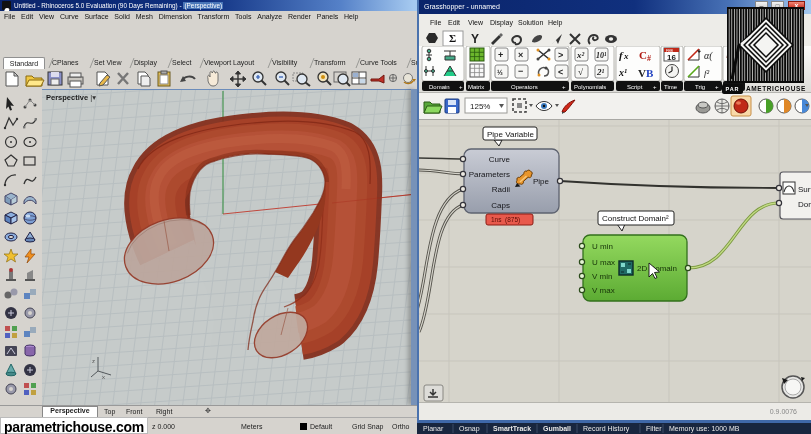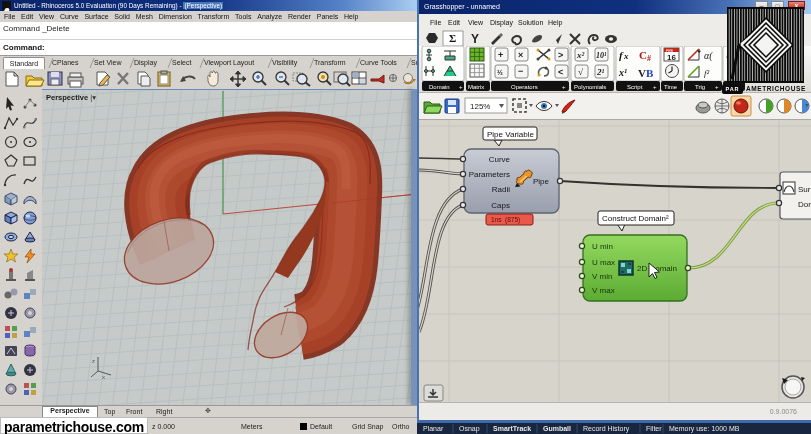--- a/index.html
+++ b/index.html
@@ -16,25 +16,20 @@
     <svg width="9" height="9">
         <path d="M2,7 C2,4 3,2 5,2 C7,2 8,3 7,5 L5,7 Z" fill="#fff"></path>
       </svg>
   </div>
   <div class="abs" style="left:14px;top:2px;font-size:6.4px;color:#fff;">Untitled - Rhinoceros 5.0 Evaluation (90 Days Remaining) - <span style="background:#4a76b8;padding:0 1px;">(Perspective)</span></div>
 
   <div class="abs" style="left:0;top:11px;width:811px;height:11px;background:#d6d3ce;font-size:7px;color:#111;">
     <span style="position:absolute;left:4px;top:2px;">File&nbsp;&nbsp;&nbsp;Edit&nbsp;&nbsp;&nbsp;View&nbsp;&nbsp;&nbsp;Curve&nbsp;&nbsp;&nbsp;Surface&nbsp;&nbsp;&nbsp;Solid&nbsp;&nbsp;&nbsp;Mesh&nbsp;&nbsp;&nbsp;Dimension&nbsp;&nbsp;&nbsp;Transform&nbsp;&nbsp;&nbsp;Tools&nbsp;&nbsp;&nbsp;Analyze&nbsp;&nbsp;&nbsp;Render&nbsp;&nbsp;&nbsp;Panels&nbsp;&nbsp;&nbsp;Help</span>
   </div>
 
-  <div class="abs" style="left:0;top:22px;width:811px;height:34px;background:#fff;border-bottom:1px solid #9a9a9a;">
-    <div style="position:absolute;left:3px;top:2px;font-size:8px;color:#222;">Command _Delete</div>
-    <div style="position:absolute;left:0;top:17px;width:811px;border-top:1px solid #d0d0d0;"></div>
-    <div style="position:absolute;left:3px;top:21px;font-size:8px;font-weight:bold;color:#111;">Command:</div>
-  </div>
 
   <div class="abs" id="tabrow" style="left:0;top:57px;width:811px;height:12px;background:#d6d3ce;font-size:7px;color:#222;">
     <span style="position:absolute;left:3px;top:0;width:42px;height:12px;background:#fff;border:1px solid #909090;border-bottom:none;border-radius:2px 2px 0 0;text-align:center;line-height:12px;">Standard</span>
     <span style="position:absolute;left:52px;top:2px;">CPlanes</span>
     <span style="position:absolute;left:94px;top:2px;">Set View</span>
     <span style="position:absolute;left:134px;top:2px;">Display</span>
     <span style="position:absolute;left:172px;top:2px;">Select</span>
     <span style="position:absolute;left:204px;top:2px;">Viewport Layout</span>
     <span style="position:absolute;left:272px;top:2px;">Visibility</span>
     <span style="position:absolute;left:314px;top:2px;">Transform</span>

